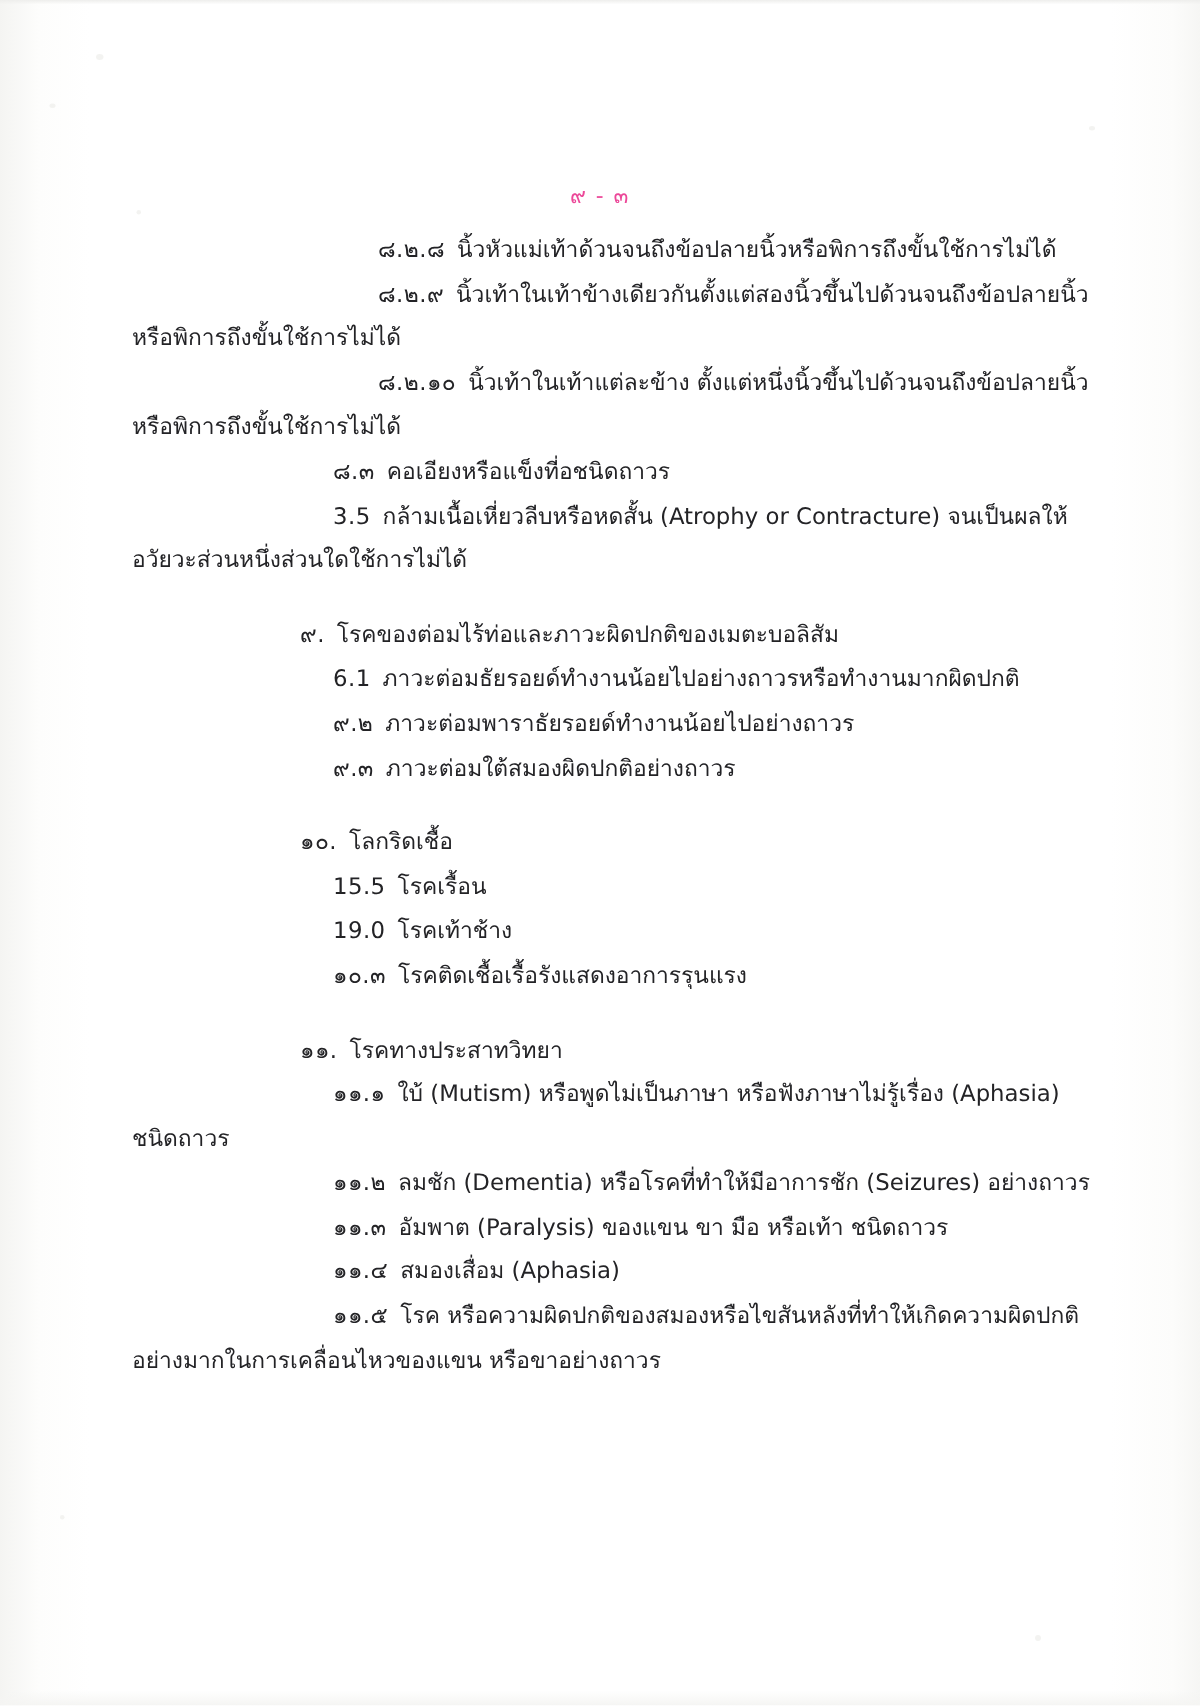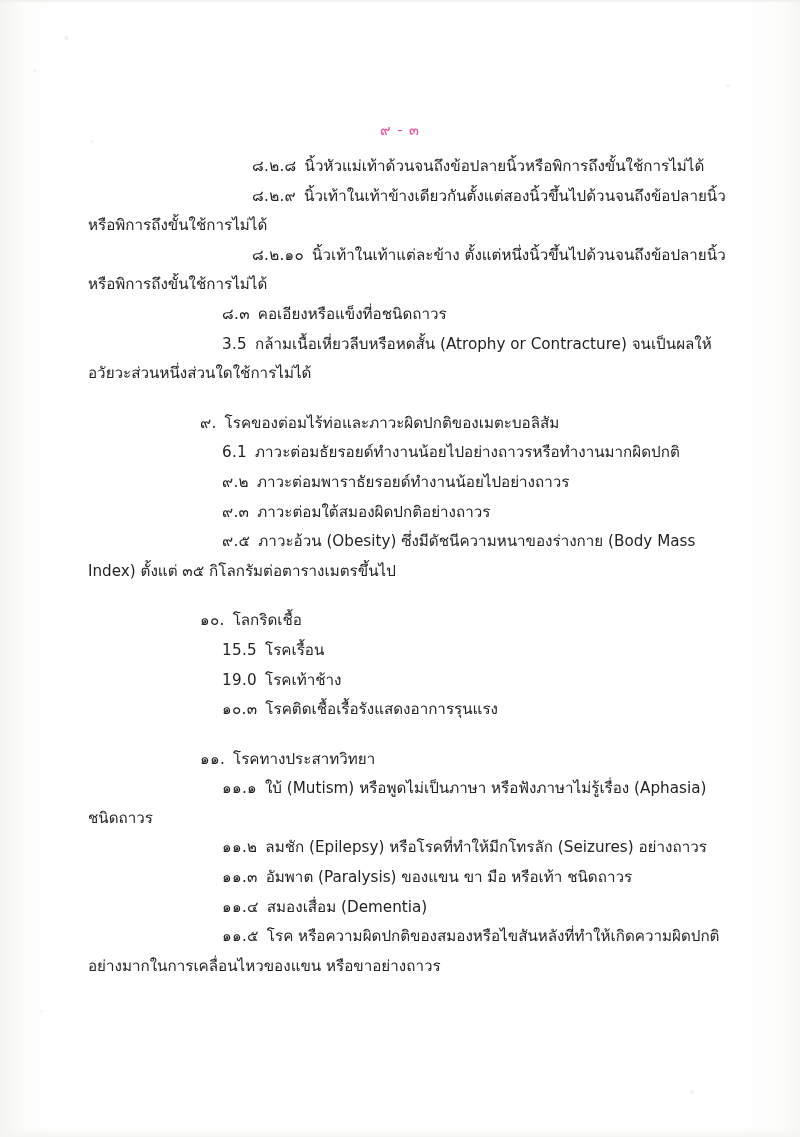--- a/index.html
+++ b/index.html
@@ -118,28 +118,27 @@
       <p class="para lvl-subsub"><span class="marker">๘.๒.๘</span><span class="marker-sp"></span><span>นิ้วหัวแม่เท้าด้วนจนถึงข้อปลายนิ้วหรือพิการถึงขั้นใช้การไม่ได้</span></p>
       <p class="para lvl-subsub"><span class="marker">๘.๒.๙</span><span class="marker-sp"></span><span>นิ้วเท้าในเท้าข้างเดียวกันตั้งแต่สองนิ้วขึ้นไปด้วนจนถึงข้อปลายนิ้วหรือพิการถึงขั้นใช้การไม่ได้</span></p>
       <p class="para lvl-subsub"><span class="marker">๘.๒.๑๐</span><span class="marker-sp"></span><span>นิ้วเท้าในเท้าแต่ละข้าง ตั้งแต่หนึ่งนิ้วขึ้นไปด้วนจนถึงข้อปลายนิ้วหรือพิการถึงขั้นใช้การไม่ได้</span></p>
       <p class="para lvl-sub"><span class="marker">๘.๓</span><span class="marker-sp"></span><span>คอเอียงหรือแข็งที่อชนิดถาวร</span></p>
       <p class="para lvl-sub"><span class="marker">3.5</span><span class="marker-sp"></span><span>กล้ามเนื้อเหี่ยวลีบหรือหดสั้น (Atrophy or Contracture) จนเป็นผลให้อวัยวะส่วนหนึ่งส่วนใดใช้การไม่ได้</span></p>
       <div class="gap-md"></div>
       <p class="para lvl-main"><span class="marker">๙.</span><span class="marker-sp"></span><span>โรคของต่อมไร้ท่อและภาวะผิดปกติของเมตะบอลิสัม</span></p>
       <p class="para lvl-sub"><span class="marker">6.1</span><span class="marker-sp"></span><span>ภาวะต่อมธัยรอยด์ทำงานน้อยไปอย่างถาวรหรือทำงานมากผิดปกติ</span></p>
       <p class="para lvl-sub"><span class="marker">๙.๒</span><span class="marker-sp"></span><span>ภาวะต่อมพาราธัยรอยด์ทำงานน้อยไปอย่างถาวร</span></p>
       <p class="para lvl-sub"><span class="marker">๙.๓</span><span class="marker-sp"></span><span>ภาวะต่อมใต้สมองผิดปกติอย่างถาวร</span></p>
-      <p class="para lvl-sub"><span class="marker">๙.๕</span><span class="marker-sp"></span><span>ภาวะอ้วน (Obesity) ซึ่งมีดัชนีความหนาของร่างกาย (Body Mass Index) ตั้งแต่ ๓๕ กิโลกรัมต่อตารางเมตรขึ้นไป</span></p>
       <div class="gap-md"></div>
       <p class="para lvl-main"><span class="marker">๑๐.</span><span class="marker-sp"></span><span>โลกริดเชื้อ</span></p>
       <p class="para lvl-sub"><span class="marker">15.5</span><span class="marker-sp"></span><span>โรคเรื้อน</span></p>
       <p class="para lvl-sub"><span class="marker">19.0</span><span class="marker-sp"></span><span>โรคเท้าช้าง</span></p>
       <p class="para lvl-sub"><span class="marker">๑๐.๓</span><span class="marker-sp"></span><span>โรคติดเชื้อเรื้อรังแสดงอาการรุนแรง</span></p>
       <div class="gap-md"></div>
       <p class="para lvl-main"><span class="marker">๑๑.</span><span class="marker-sp"></span><span>โรคทางประสาทวิทยา</span></p>
       <p class="para lvl-sub"><span class="marker">๑๑.๑</span><span class="marker-sp"></span><span>ใบ้ (Mutism) หรือพูดไม่เป็นภาษา หรือฟังภาษาไม่รู้เรื่อง (Aphasia) ชนิดถาวร</span></p>
-      <p class="para lvl-sub"><span class="marker">๑๑.๒</span><span class="marker-sp"></span><span>ลมชัก (Epilepsy) หรือโรคที่ทำให้มีกโทรลัก (Seizures) อย่างถาวร</span></p>
+      <p class="para lvl-sub"><span class="marker">๑๑.๒</span><span class="marker-sp"></span><span>ลมชัก (Dementia) หรือโรคที่ทำให้มีอาการชัก (Seizures) อย่างถาวร</span></p>
       <p class="para lvl-sub"><span class="marker">๑๑.๓</span><span class="marker-sp"></span><span>อัมพาต (Paralysis) ของแขน ขา มือ หรือเท้า ชนิดถาวร</span></p>
-      <p class="para lvl-sub"><span class="marker">๑๑.๔</span><span class="marker-sp"></span><span>สมองเสื่อม (Dementia)</span></p>
+      <p class="para lvl-sub"><span class="marker">๑๑.๔</span><span class="marker-sp"></span><span>สมองเสื่อม (Aphasia)</span></p>
       <p class="para lvl-sub"><span class="marker">๑๑.๕</span><span class="marker-sp"></span><span>โรค หรือความผิดปกติของสมองหรือไขสันหลังที่ทำให้เกิดความผิดปกติอย่างมากในการเคลื่อนไหวของแขน หรือขาอย่างถาวร</span></p>
     </div>
 
 </div>
 
 </body></html>

